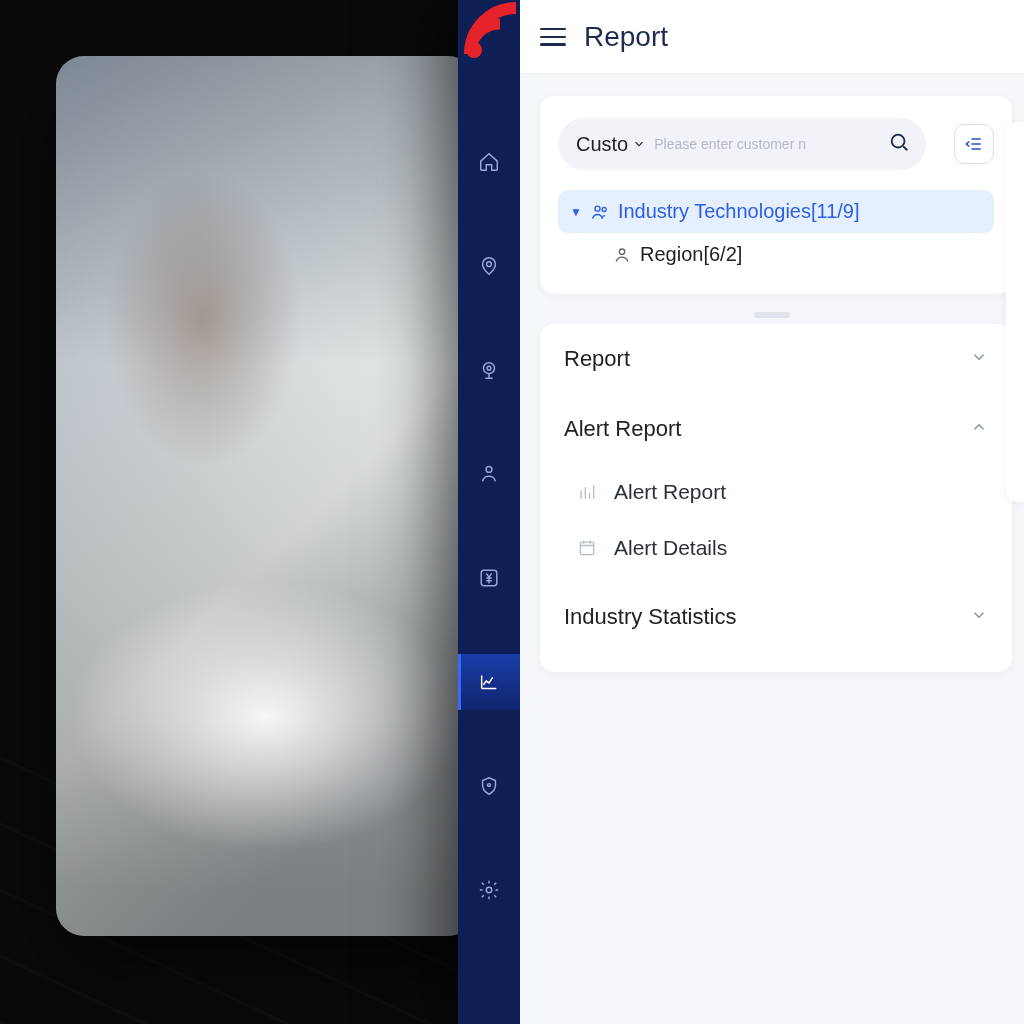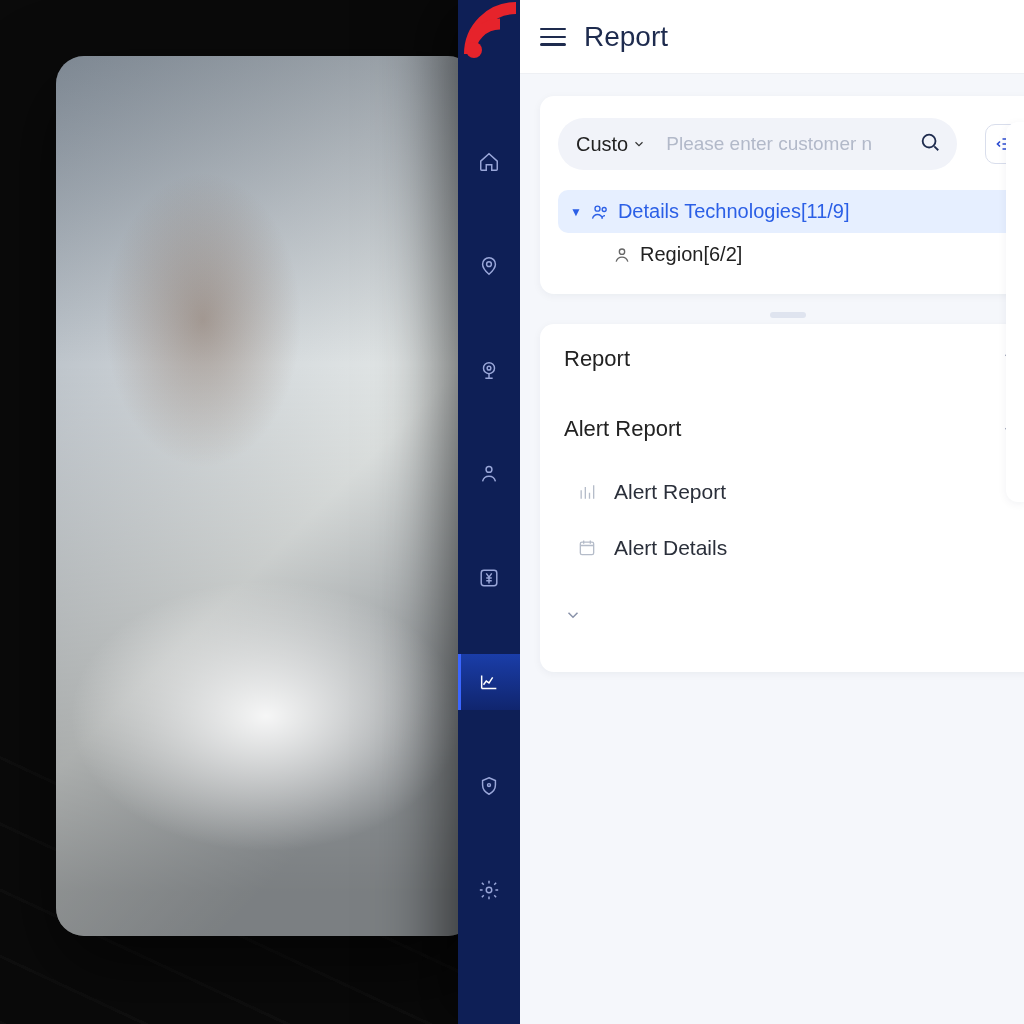--- a/index.html
+++ b/index.html
@@ -104,21 +104,21 @@
     background:#f1f3f9;
     border-radius:26px;
     display:flex; align-items:center;
     padding: 0 16px 0 18px;
     gap:8px;
     color:#1e2b4e;
   }
   .pill .dd { font-size:20px; display:flex; align-items:center; gap:4px; color:#222; cursor:pointer; }
   .pill input {
     flex:1; border:0; background:transparent; outline:0;
-    font-size:19px; color:#8b5cf6;margin-left:12px;
+    font-size:14px; color:#8b5cf6;
   }
   .pill input::placeholder { color:#b2b9c9; }
   .sicon { color:#1e2b4e; cursor:pointer; }
   .collapse-btn {
     width:40px; height:40px;
     border:1px solid #d9deec; border-radius:10px; background:#fff;
     display:flex; align-items:center; justify-content:center;
     color:#2b4bd1; cursor:pointer;
   }
 
@@ -278,21 +278,21 @@
 
       <div class="tree">
         <div class="node sel">
           <span class="tri">▼</span>
           <svg viewBox="0 0 24 24">
               <circle cx="9" cy="8" r="3"></circle>
               <circle cx="17" cy="9" r="2.4"></circle>
               <path d="M3 20c1-3.5 3.2-5 6-5s5 1.5 6 5M14 20c.6-2.4 2-3.6 4-3.6"></path>
             </svg>
           <span>
-            <span>Details Technologies</span><span>[11/9]</span>
+            <span>Industry Technologies</span><span>[11/9]</span>
           </span>
         </div>
         <div class="node child">
           <svg viewBox="0 0 24 24">
               <circle cx="12" cy="8" r="3.2"></circle>
               <path d="M5 20c1.2-4 4-5.5 7-5.5s5.8 1.5 7 5.5"></path>
             </svg>
           <span>
             <span>Region</span><span>[6/2]</span>
           </span>
@@ -332,20 +332,21 @@
               <svg viewBox="0 0 24 24">
                 <rect x="4" y="5" width="16" height="15" rx="2"></rect>
                 <path d="M4 9h16M8 3v4M16 3v4"></path>
               </svg>
             </span>
           <span>Alert Details</span>
         </div>
       </div>
 
       <div class="acc-row">
+        <span>Industry Statistics</span>
         <span class="chev"><svg viewBox="0 0 24 24">
               <path d="M6 9l6 6 6-6"></path>
             </svg></span>
       </div>
 
 
     </section>
 
     <div class="sliver"></div>
   </div>

